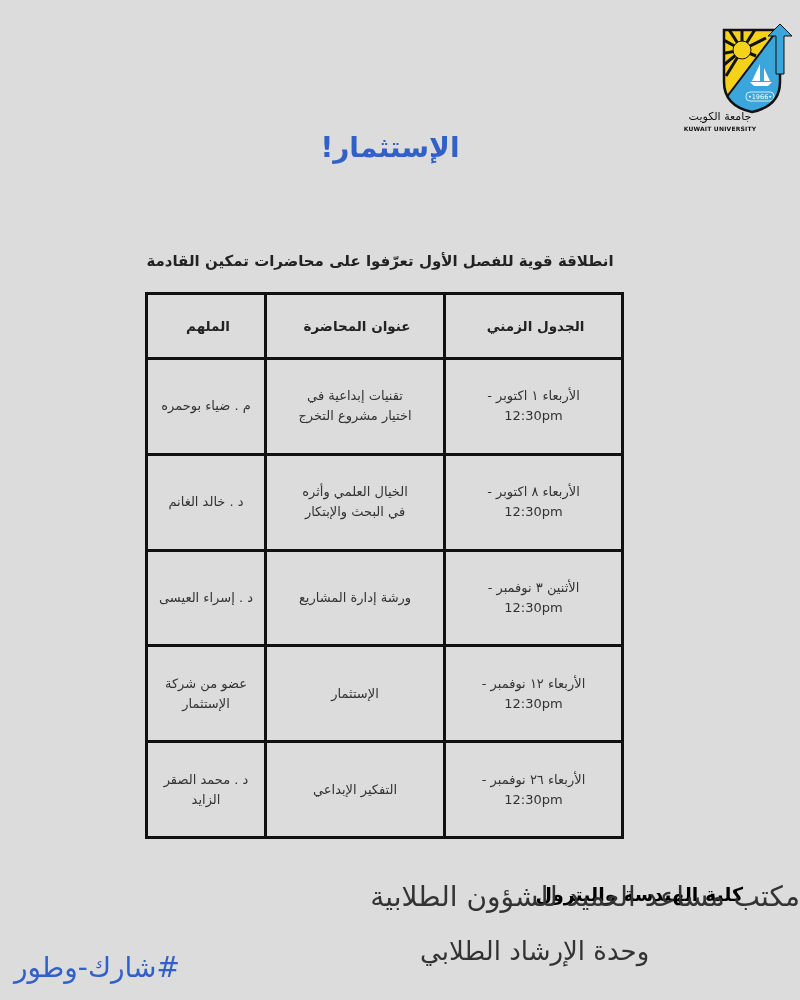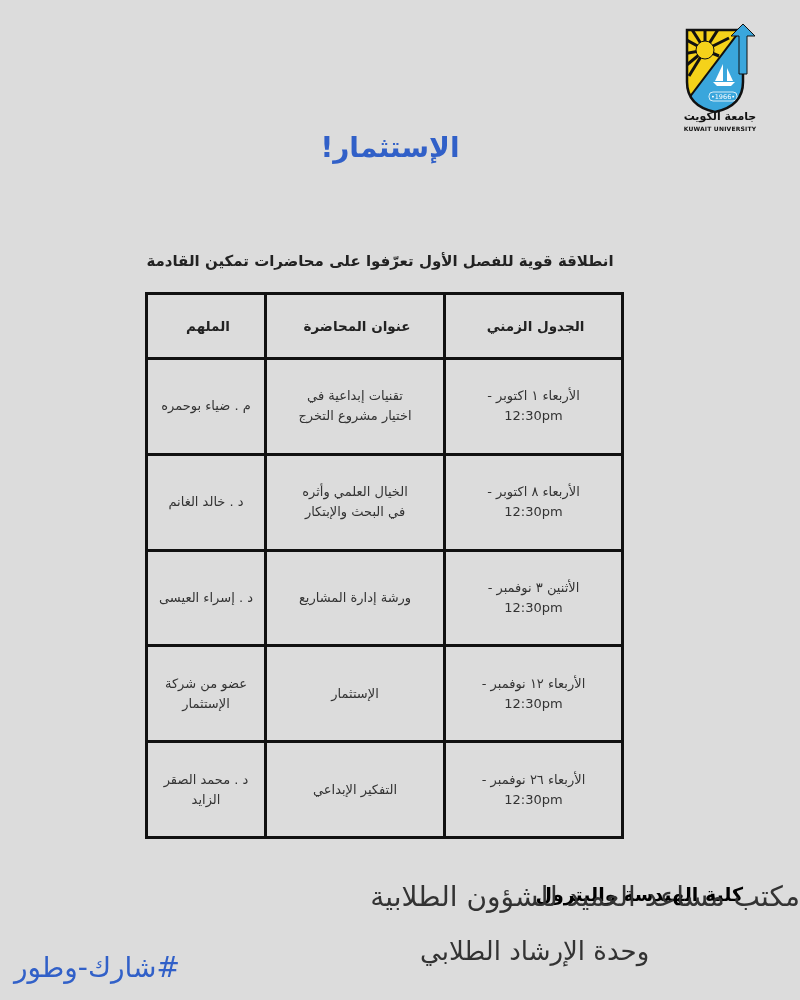--- a/index.html
+++ b/index.html
@@ -1,21 +1,21 @@
 <!DOCTYPE html>
 <html><head>
   <meta charset="utf-8">
   <style>
     html, body { margin:0; padding:0; }
     body {
       width:800px; height:1000px; background:#dcdcdc; position:relative; overflow:hidden;
       font-family:"DejaVu Sans", sans-serif; color:#222;
     }
-    .logo { position:absolute; left:683px; top:24px; width:76px; height:110px;text-align:right; }
-    .logo-ar { position:absolute; left:670px; top:110px; width:100px; text-align:center; font-size:11px; font-weight:bold; color:#111; direction:rtl; }
+    .logo { position:absolute; left:720px; top:24px; width:76px; height:110px;text-align:right; }
+    .logo-ar { position:absolute; left:670px; top:110px; width:100px; text-align:center; font-size:11px; font-weight:normal; color:#111; direction:rtl; }
     .logo-en { position:absolute; left:670px; top:125px; width:100px; text-align:center; font-size:6px; font-weight:bold; color:#111; letter-spacing:0.2px; }
     .headline { position:absolute; left:120px; top:130px; width:540px; text-align:center; direction:rtl;
       color:#3160c8; font-weight:bold; font-size:28px; line-height:35px; }
     .subhead { position:absolute; left:100px; top:252px; width:560px; text-align:center; direction:rtl;
       font-weight:bold; font-size:15px; color:#222; }
     table.sched { position:absolute; left:145px; top:292px; width:479px; height:547px;
       border-collapse:collapse; direction:rtl; table-layout:fixed; }
     table.sched td, table.sched th { border:3px solid #111; text-align:center; vertical-align:middle;
       font-size:13px; color:#333; line-height:20px; padding:0 8px; }
     table.sched th { font-weight:bold; color:#222; font-size:13.5px; height:62px;padding-left:12px; }

